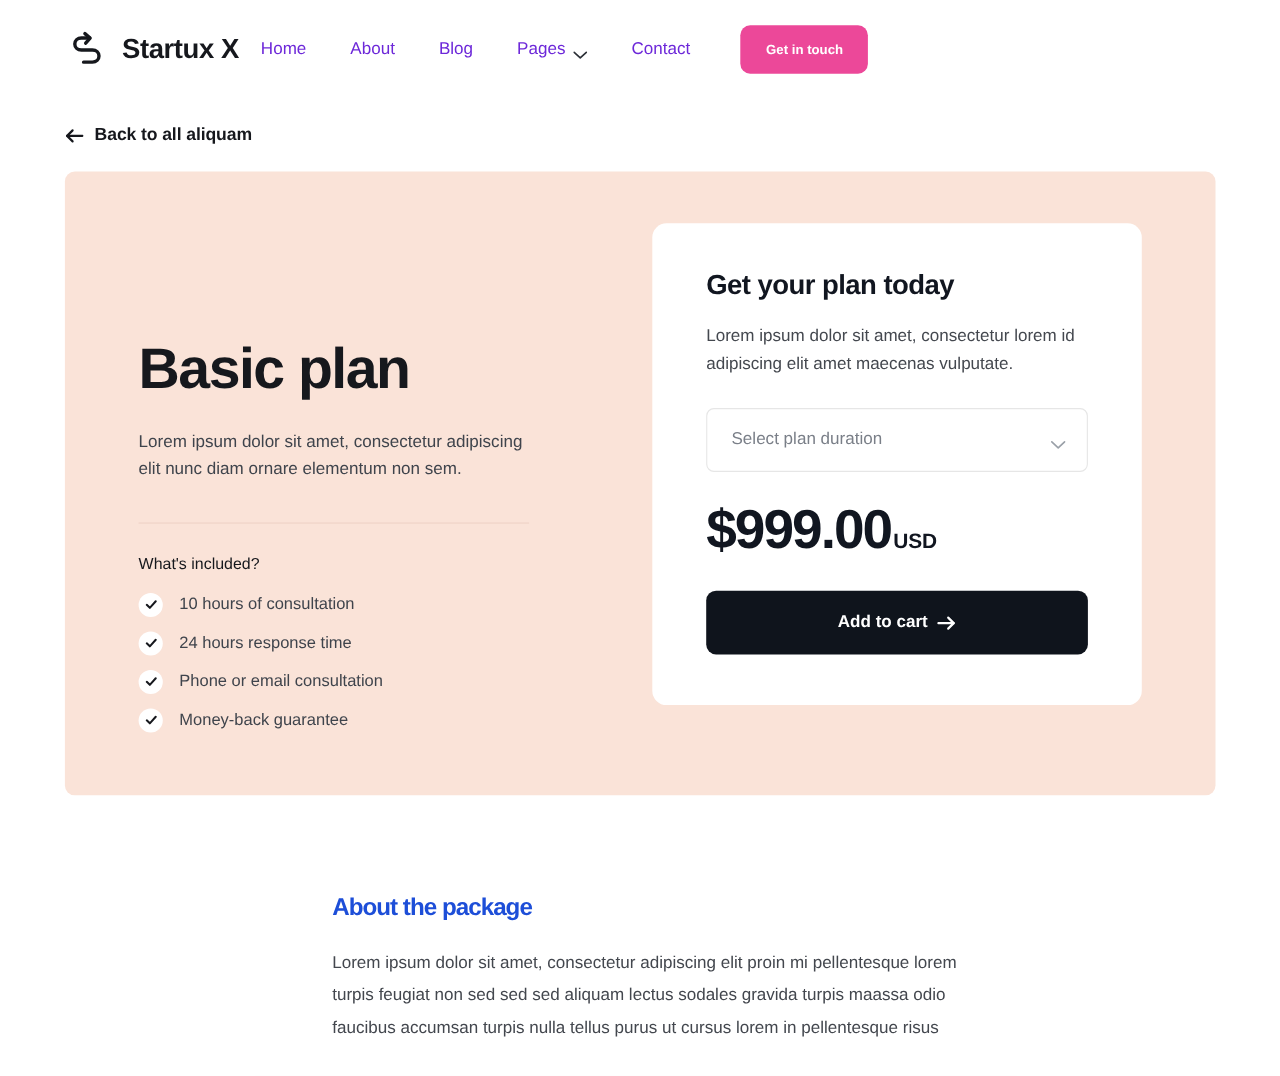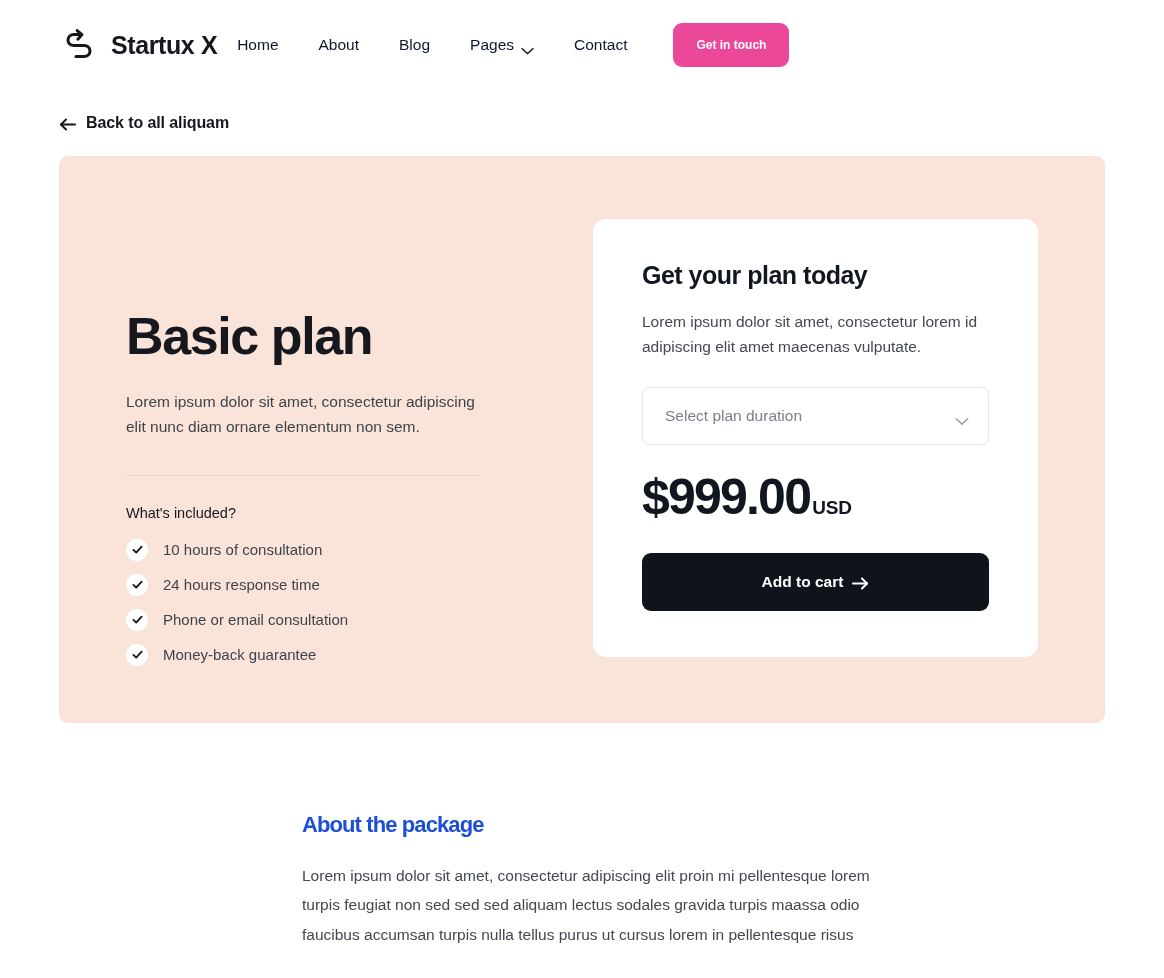--- a/index.html
+++ b/index.html
@@ -36,21 +36,21 @@
     color: #16181d;
     white-space: nowrap;
   }
   .nav {
     display: flex;
     align-items: center;
     gap: 0px;
   }
   .nav-link {
     font-size: 15.5px;
-    color: #0f172a;
+    color: #6d28d9;
     padding: 10px 20px;
     white-space: nowrap;
     cursor: pointer;
     display: flex;
     align-items: center;
     gap: 7px;
   }
   .chev {
     width: 13px;
     height: 8px;
@@ -145,21 +145,21 @@
   }
   .feature-text {
     font-size: 15px;
     color: #3f444c;
   }
 
   
   .plan-card {
     position: absolute;
     left: 534px;
-    top: 63px;
+    top: 47px;
     width: 445px;
     background: #ffffff;
     border-radius: 13px;
     padding: 42px 49px 46px 49px;
   }
   .card-title {
     font-size: 25px;
     font-weight: bold;
     letter-spacing: -0.5px;
     color: #111620;

